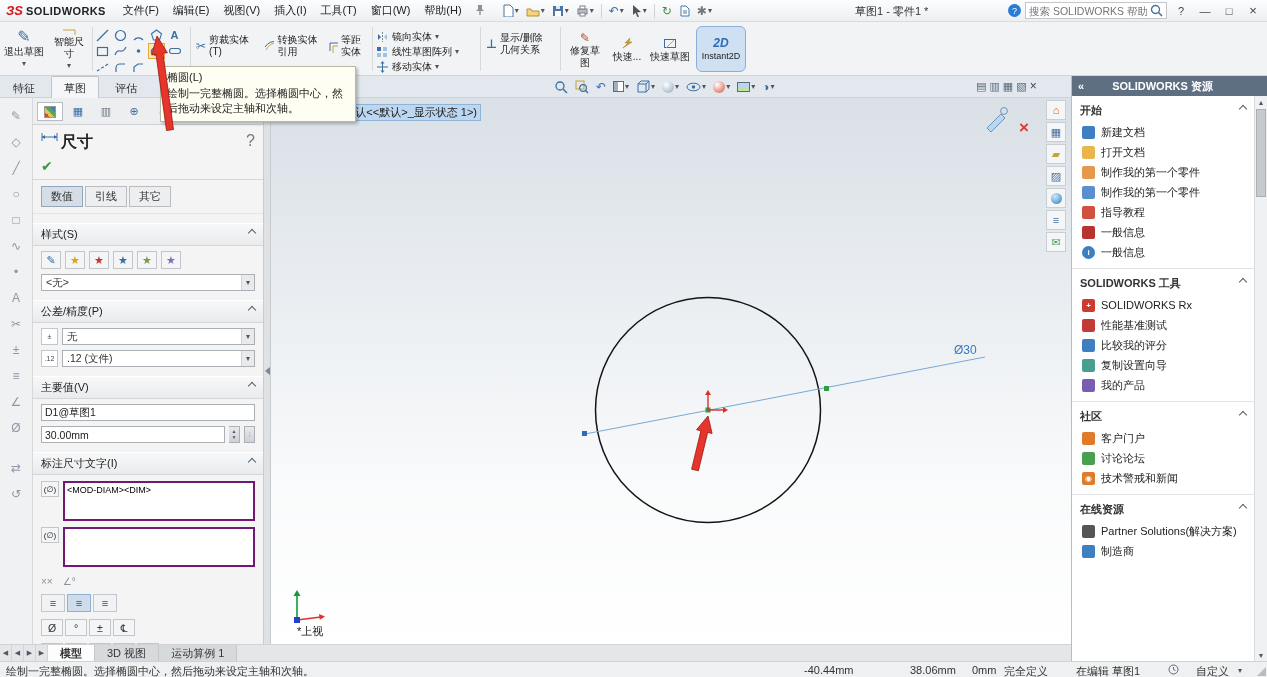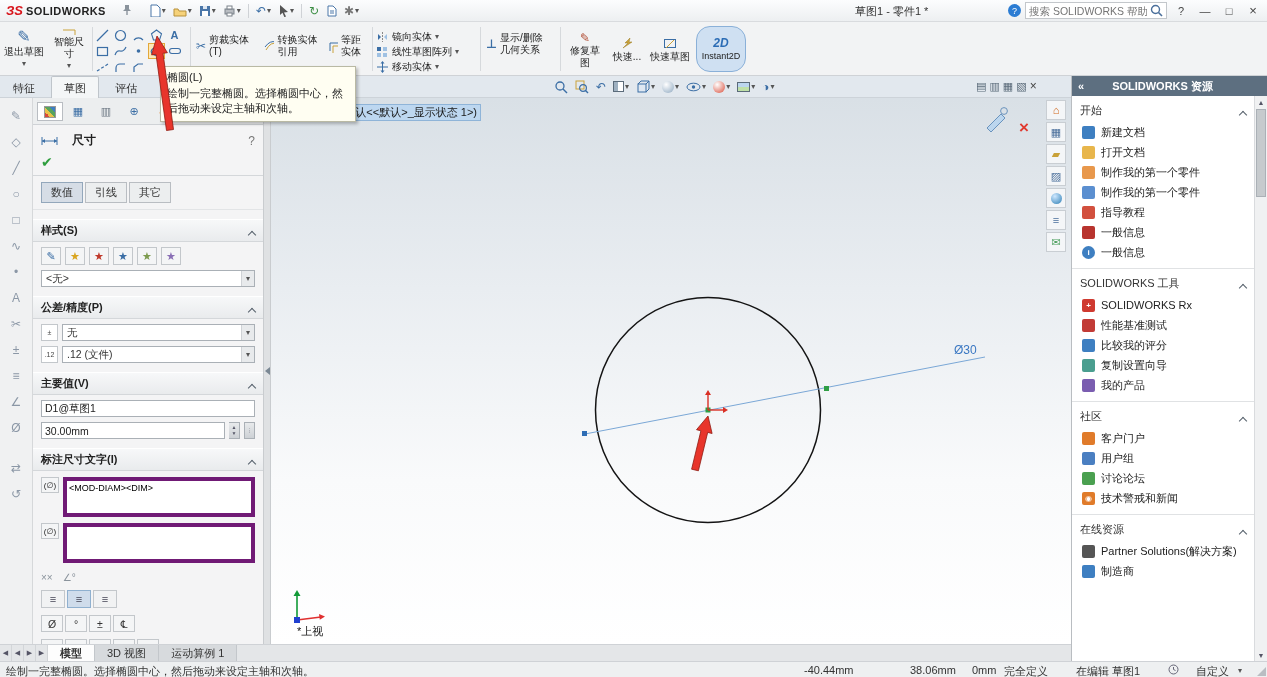--- a/index.html
+++ b/index.html
@@ -24,21 +24,21 @@
 .searchwrap{display:flex;align-items:center;border:1px solid #c3c7cb;background:#fff;height:17px;padding:0 3px;gap:3px}
 .searchwrap input{border:0;outline:0;width:118px;font-size:10.5px;font-family:inherit;color:#333}
 .winbtn{width:20px;height:17px;display:flex;align-items:center;justify-content:center;color:#444}
 
 
 .cmdbar{position:absolute;left:0;top:22px;right:0;height:54px;background:#f2f3f4;border-bottom:1px solid #cfd2d6;z-index:15}
 .vsep{position:absolute;top:5px;height:44px;width:1px;background:#d6d9dc}
 .cb{position:absolute;display:flex;align-items:center;gap:3px;padding:2px;color:#222;font-size:10px;line-height:1.2}
 .cb-v{flex-direction:column;justify-content:center;text-align:center;gap:1px}
 .cb .lbl{max-width:52px}
-.hl2{background:#cfe0f2;border:1px solid #8ab0d8;border-radius:14px}
+.hl2{background:#cfe0f2;border:1px solid #8ab0d8;border-radius:6px}
 .sg{position:absolute;width:17px;height:16px;display:flex;align-items:center;justify-content:center;border:1px solid transparent}
 .sg.hl{background:#fde9b8;border-color:#e3a83a}
 .cm-row{position:absolute;left:376px;display:flex;align-items:center;gap:3px;height:15px;font-size:10px}
 .icn{color:#3b6ea5;font-size:12px;line-height:1}
 
 
 .tabrow{position:absolute;left:0;top:76px;width:1071px;height:22px;background:#e2e8ee;border-bottom:1px solid #cdd3d9}
 .cmdtab{display:inline-block;padding:4px 12px 3px;color:#333;border:1px solid transparent}
 .cmdtab.active{background:#f4f6f7;border-color:#bfc5cb;border-bottom-color:#f4f6f7;border-radius:2px 2px 0 0}
 .huv{position:absolute;left:553px;top:2px;display:flex;align-items:center;gap:5px}
@@ -51,39 +51,39 @@
 
 .leftstrip{position:absolute;left:0;top:98px;width:33px;bottom:33px;background:#f0f1f2;border-right:1px solid #d6d8da;display:flex;flex-direction:column;align-items:center;padding-top:8px;gap:7px}
 .ls-i{width:22px;height:19px;display:flex;align-items:center;justify-content:center;color:#8b97a6;font-size:12px}
 
 
 .proppanel{position:absolute;left:33px;top:98px;width:231px;bottom:33px;background:#f4f4f5;border-right:1px solid #c9cccf;overflow:hidden}
 .pm-tabs{display:flex;gap:2px;padding:4px 4px 3px;border-bottom:1px solid #cfd2d6;background:#eceeef}
 .pmt{width:26px;height:19px;display:flex;align-items:center;justify-content:center;border:1px solid transparent}
 .pmt.active{background:#fff;border-color:#b9bdc2}
 .swatch{width:12px;height:12px;border:1px solid #999;background:linear-gradient(45deg,#d84a3a 25%,#e8c34a 25% 50%,#58a45c 50% 75%,#3e7fc1 75%)}
-.pm-header{display:flex;align-items:center;gap:14px;padding:7px 8px 4px;font-weight:bold;font-size:12px}
+.pm-header{display:flex;gap:3px;padding:7px 8px 4px;font-weight:bold;font-size:16px}
 .pm-help{margin-left:auto;color:#777;font-weight:normal}
 .pm-ok{padding:1px 8px 5px;border-bottom:1px solid #d4d7da}
 .okmark{color:#2f9e3e;font-size:14px;font-weight:bold}
 .segrow{display:flex;gap:2px;padding:6px 8px;border-bottom:1px solid #e2e4e6}
 .seg{padding:2px 9px;border:1px solid #b9bdc2;background:#eceeef;color:#333}
 .seg.active{background:#d6dde6;border-color:#93a7bb}
-.grp{display:flex;align-items:flex-end;margin-top:9px;padding:3px 8px;background:linear-gradient(#f7f8f9,#e9ebed);border-top:1px solid #fff;border-bottom:1px solid #d4d7da;font-weight:bold}
+.grp{display:flex;align-items:flex-start;margin-top:9px;padding:3px 8px;background:linear-gradient(#f7f8f9,#e9ebed);border-top:1px solid #fff;border-bottom:1px solid #d4d7da;font-weight:normal}
 .chev{width:6px;height:6px;border-left:1.5px solid #55606b;border-top:1.5px solid #55606b;transform:rotate(45deg);display:inline-block;margin-left:auto;margin-top:3px}
 .prow{display:flex;align-items:center;gap:4px;padding:5px 8px 0}
 .fav{width:20px;height:18px;border:1px solid #c3c7cb;background:#f4f5f6;display:flex;align-items:center;justify-content:center;font-size:11px}
 .combo{flex:1;height:17px;border:1px solid #aab0b6;background:#fff;display:flex;align-items:center;padding:0 0 0 4px;font-size:10.5px;color:#333}
 .combo .cbox{margin-left:auto;height:15px;width:13px;display:flex;align-items:center;justify-content:center;background:#e8eaec;border-left:1px solid #cfd2d6}
 .pfx{width:17px;height:17px;border:1px solid #c3c7cb;background:#fff;font-size:7px;display:flex;align-items:center;justify-content:center;color:#444;flex:none}
 .tin{flex:1;height:17px;border:1px solid #aab0b6;background:#fff;font-size:10.5px;font-family:inherit;padding:0 3px;color:#222;min-width:0}
 .thumbw{width:11px;height:17px;background:linear-gradient(#e8eaec,#cdd1d5);border:1px solid #aab0b6;border-left:0;flex:none;display:flex;flex-direction:column;align-items:center;justify-content:center;font-size:5px;color:#556;line-height:1.1}
 .dtrow{display:flex;gap:4px;padding:6px 8px 0;align-items:flex-start}
 .dimbtn{width:18px;height:16px;border:1px solid #c3c7cb;background:#f4f5f6;font-size:8px;display:flex;align-items:center;justify-content:center;flex:none}
-.dta{flex:1;height:40px;border:4px solid #701a75;background:#fff;font-size:9px;font-family:inherit;resize:none;padding:2px;min-width:0}
+.dta{flex:1;height:40px;border:2px solid #701a75;background:#fff;font-size:9px;font-family:inherit;resize:none;padding:2px;min-width:0}
 .trow{display:flex;gap:10px;padding:9px 8px 0;color:#8a939c;font-size:10px}
 .jrow,.srow{display:flex;gap:2px;padding:7px 8px 0}
 .jbtn{width:24px;height:18px;border:1px solid #c3c7cb;background:#f1f2f3;display:flex;align-items:center;justify-content:center;color:#445}
 .jbtn.active{background:#cfdceb;border-color:#8fb0cf}
 .sym{width:22px;height:17px;border:1px solid #c3c7cb;background:#f4f5f6;display:flex;align-items:center;justify-content:center;font-size:10.5px;color:#333}
 
 
 .splitter{position:absolute;left:264px;top:98px;width:7px;bottom:33px;background:#dfe1e3;border-right:1px solid #c9cccf;display:flex;align-items:center;justify-content:center}
 .sp-ar{width:0;height:0;border-top:4px solid transparent;border-bottom:4px solid transparent;border-right:5px solid #7b8894}
 
@@ -99,21 +99,21 @@
 .triad .vl{color:#111;margin:-4px 0 0 10px}
 .tp-strip{position:absolute;left:775px;top:2px;width:21px;z-index:5;display:flex;flex-direction:column;gap:2px}
 .tps{width:20px;height:20px;background:#f4f6f8;border:1px solid #c9ced3;display:flex;align-items:center;justify-content:center;font-size:11px;color:#4a6f9b}
 
 
 .taskpane{position:absolute;left:1071px;top:76px;right:0;bottom:16px;background:#fff;border-left:1px solid #b9bdc1}
 .tp-header{height:20px;background:#5d6f80;color:#fff;font-weight:bold;display:flex;align-items:center;padding:0 6px;gap:28px}
 .tp-body{position:absolute;left:0;top:20px;right:13px;bottom:0;overflow:hidden}
 .tp-sec{padding:2px 0 6px}
 .tp-sec+.tp-sec{border-top:1px solid #e0e2e4}
-.tp-sec-h{display:flex;align-items:flex-end;padding:5px 8px 4px;font-weight:normal;color:#333}
+.tp-sec-h{display:flex;align-items:flex-start;padding:5px 8px 4px;font-weight:bold;color:#333}
 .tp-item{display:flex;align-items:center;height:20px;padding-left:10px;color:#222;cursor:default}
 .tpi{width:13px;height:13px;border-radius:2px;display:inline-flex;align-items:center;justify-content:center;margin-right:6px;flex:none;color:#fff;font-size:8px;font-weight:bold}
 .tp-scroll{position:absolute;right:0;top:20px;bottom:0;width:13px;background:#f0f1f2;border-left:1px solid #d9dbde}
 .ts-btn{height:12px;display:flex;align-items:center;justify-content:center;font-size:7px;color:#556}
 .ts-btn.dn{position:absolute;bottom:0;left:0;right:0}
 .ts-thumb{position:absolute;top:13px;left:1px;right:1px;height:88px;background:#c6cacd;border:1px solid #aab0b6}
 
 
 .bottombar{position:absolute;left:0;bottom:16px;width:1071px;height:17px;background:#e4e6e8;border-top:1px solid #cfd2d6;display:flex;align-items:stretch}
 .bnav{width:12px;display:flex;align-items:center;justify-content:center;font-size:7px;color:#556;border-right:1px solid #d2d5d8}
@@ -131,20 +131,29 @@
 </head>
 <body>
 
 <div class="app">
 
   <div class="titlebar">
     <div class="logo">
       <span class="logo-mark">ЗS</span>
       <span class="logo-text">SOLIDWORKS</span>
     </div>
+    <nav class="menus">
+      <span>文件(F)</span>
+      <span>编辑(E)</span>
+      <span>视图(V)</span>
+      <span>插入(I)</span>
+      <span>工具(T)</span>
+      <span>窗口(W)</span>
+      <span>帮助(H)</span>
+    </nav>
     <span class="pin"><svg width="10" height="12">
           <path d="M3 1h4v4l2 2H1l2-2z" fill="#8a939c"></path>
           <line x1="5" y1="7" x2="5" y2="11" stroke="#8a939c" stroke-width="1.4"></line>
         </svg></span>
     <div class="quickbar">
       <span class="qi">
           <svg width="12" height="13">
             <path d="M2 1h6l3 3v9H2z" fill="#fff" stroke="#4a76a8"></path>
           </svg>
           <span class="cd">▾</span>
@@ -715,24 +724,20 @@
       <div class="tp-sec">
         <div class="tp-sec-h">
             <span>社区</span>
             <span class="chev"></span>
           </div>
         <div class="tp-item">
             <span class="tpi" style="background:#e07b2a"></span>
             <span>客户门户</span>
           </div>
         <div class="tp-item">
-            <span class="tpi" style="background:#4a7fc1"></span>
-            <span>用户组</span>
-          </div>
-        <div class="tp-item">
             <span class="tpi" style="background:#4aa050"></span>
             <span>讨论论坛</span>
           </div>
         <div class="tp-item">
             <span class="tpi" style="background:#e07b2a">◉</span>
             <span>技术警戒和新闻</span>
           </div>
       </div>
       <div class="tp-sec">
         <div class="tp-sec-h">

